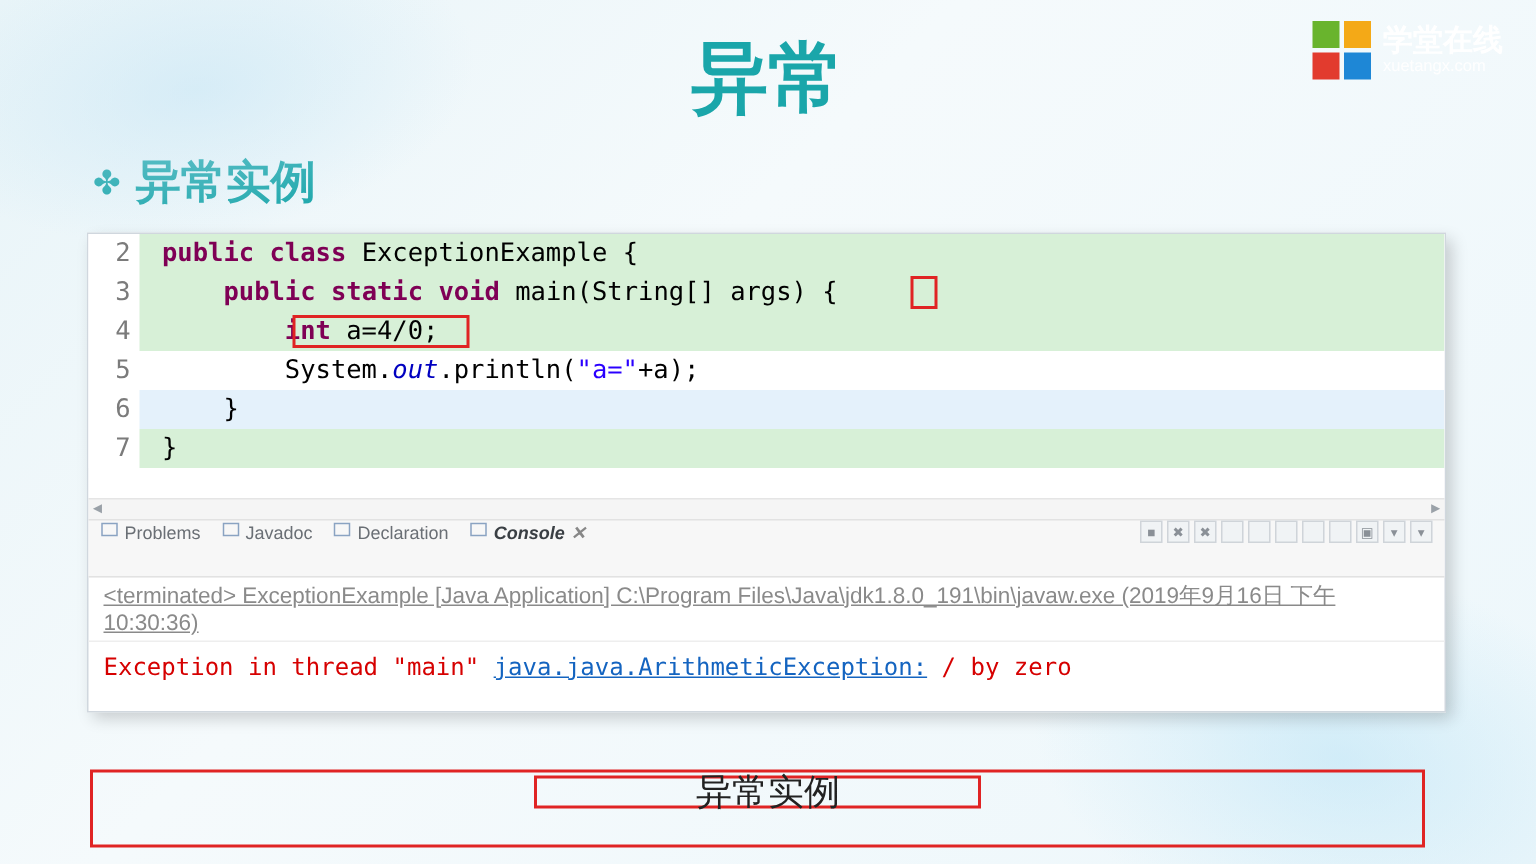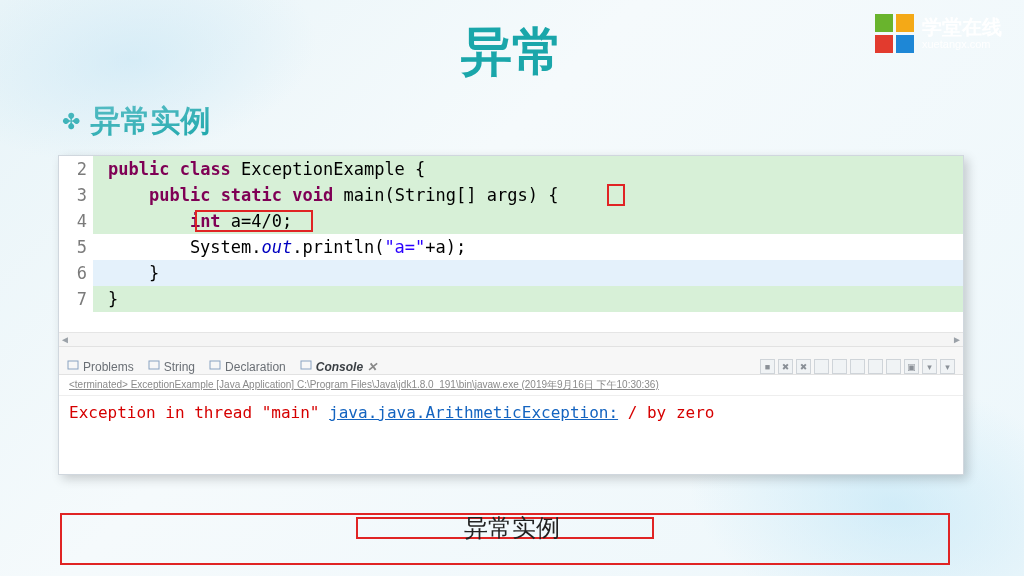--- a/index.html
+++ b/index.html
@@ -38,31 +38,31 @@
   .it { color:#0000c0; font-style:italic;}
   .str { color:#2a00ff;}
 
   .redbox1 { position:absolute; border:2px solid #e02424; }
   .rb-code { top:54px; left:136px; width:118px; height:22px;}
   .rb-curly { top:28px; left:548px; width:18px; height:22px;}
 
   .hscroll { height:14px; background:#f5f5f5; border-top:1px solid #e5e5e5; display:flex; align-items:center; justify-content:space-between; padding:0 1px;}
   .hscroll span { color:#9aa1a8; font-size:10px;}
 
-  .tabs-row { height:29px; background:#f7f7f7; border-top:1px solid #e2e2e2; border-bottom:1px solid #e2e2e2;
-    display:flex; align-items:flex-end; padding:0 8px; font-size:12px; color:#6a6f75; gap:14px;}
+  .tabs-row { height:39px; background:#f7f7f7; border-top:1px solid #e2e2e2; border-bottom:1px solid #e2e2e2;
+    display:flex; align-items:flex-start; padding:0 8px; font-size:12px; color:#6a6f75; gap:14px;}
   .tab { display:flex; align-items:center; gap:4px;}
   .tab svg { width:12px; height:12px;}
   .tab.active { color:#3a3f44; font-weight:600;font-style:italic;}
   .tab.active .x { color:#888;}
   .toolbar { margin-left:auto; display:flex; gap:3px; color:#8a9097;}
   .toolbar span { width:15px; height:15px; border:1px solid #cfd4d9; background:#f0f3f5; font-size:9px;
     display:flex; align-items:center; justify-content:center;}
 
-  .status { font-size:10px; color:#8a8a8a; padding:3px 10px; border-bottom:1px solid #eee;}
+  .status { font-size:15px; color:#8a8a8a; padding:3px 10px; border-bottom:1px solid #eee;}
   .status u { text-decoration:underline;}
 
   .console { padding:6px 10px; font-family:Consolas, monospace; font-size:16px; line-height:22px;}
   .console .err { color:#d60000;}
   .console .link { color:#1464c0; text-decoration:underline;}
   .rb-exc { position:absolute; border:2px solid #e02424; }
   .rb-exc1 { left:60px; bottom:11px; width:890px; height:52px;}
   .rb-exc2 { left:356px; bottom:37px; width:298px; height:22px;}
 
   .caption { position:absolute; bottom:32px; width:100%; text-align:center; font-size:24px; color:#222; font-weight:500;}
@@ -128,21 +128,21 @@
         <div class="tab">
           <span><svg viewBox="0 0 12 12">
               <rect x="1" y="2" width="10" height="8" fill="none" stroke="#8aa3c2"></rect>
             </svg></span>
           <span>Problems</span>
         </div>
         <div class="tab">
           <span><svg viewBox="0 0 12 12">
               <rect x="1" y="2" width="10" height="8" fill="none" stroke="#8aa3c2"></rect>
             </svg></span>
-          <span>String</span>
+          <span>Javadoc</span>
         </div>
         <div class="tab">
           <span><svg viewBox="0 0 12 12">
               <rect x="1" y="2" width="10" height="8" fill="none" stroke="#8aa3c2"></rect>
             </svg></span>
           <span>Declaration</span>
         </div>
         <div class="tab active">
           <span><svg viewBox="0 0 12 12">
               <rect x="1" y="2" width="10" height="8" fill="none" stroke="#8aa3c2"></rect>

